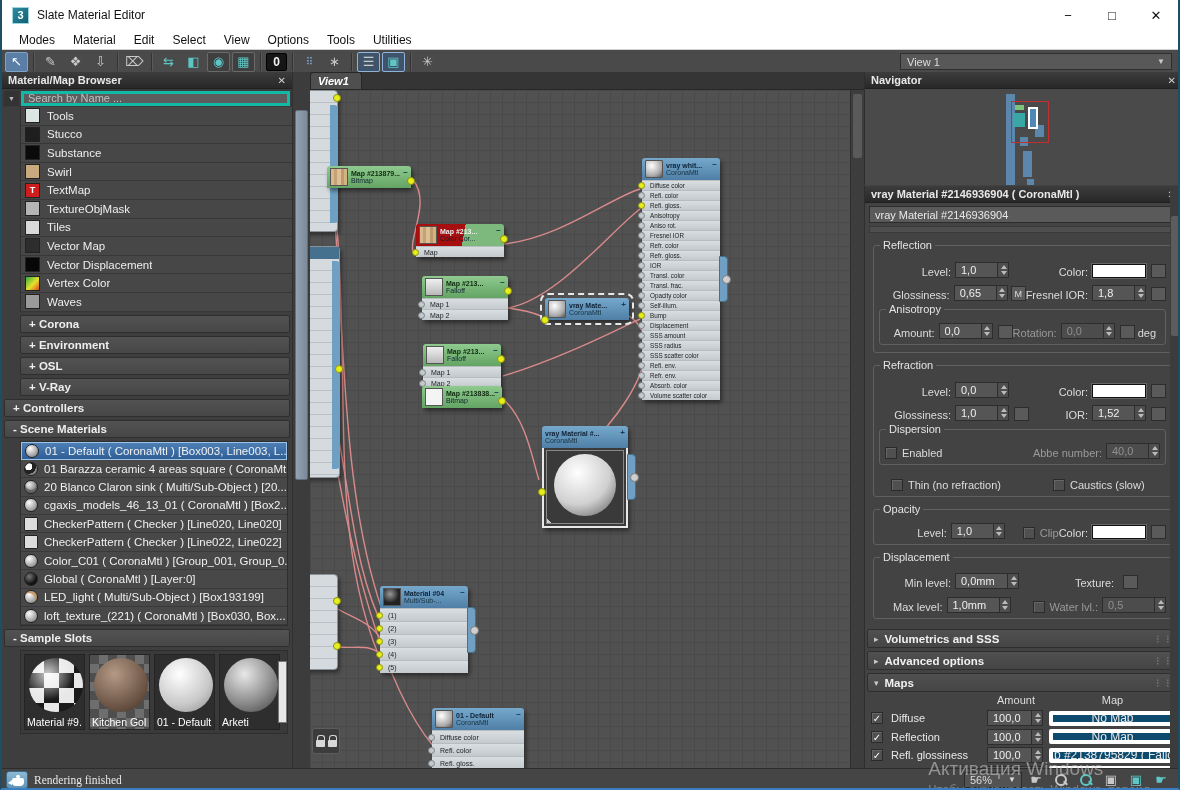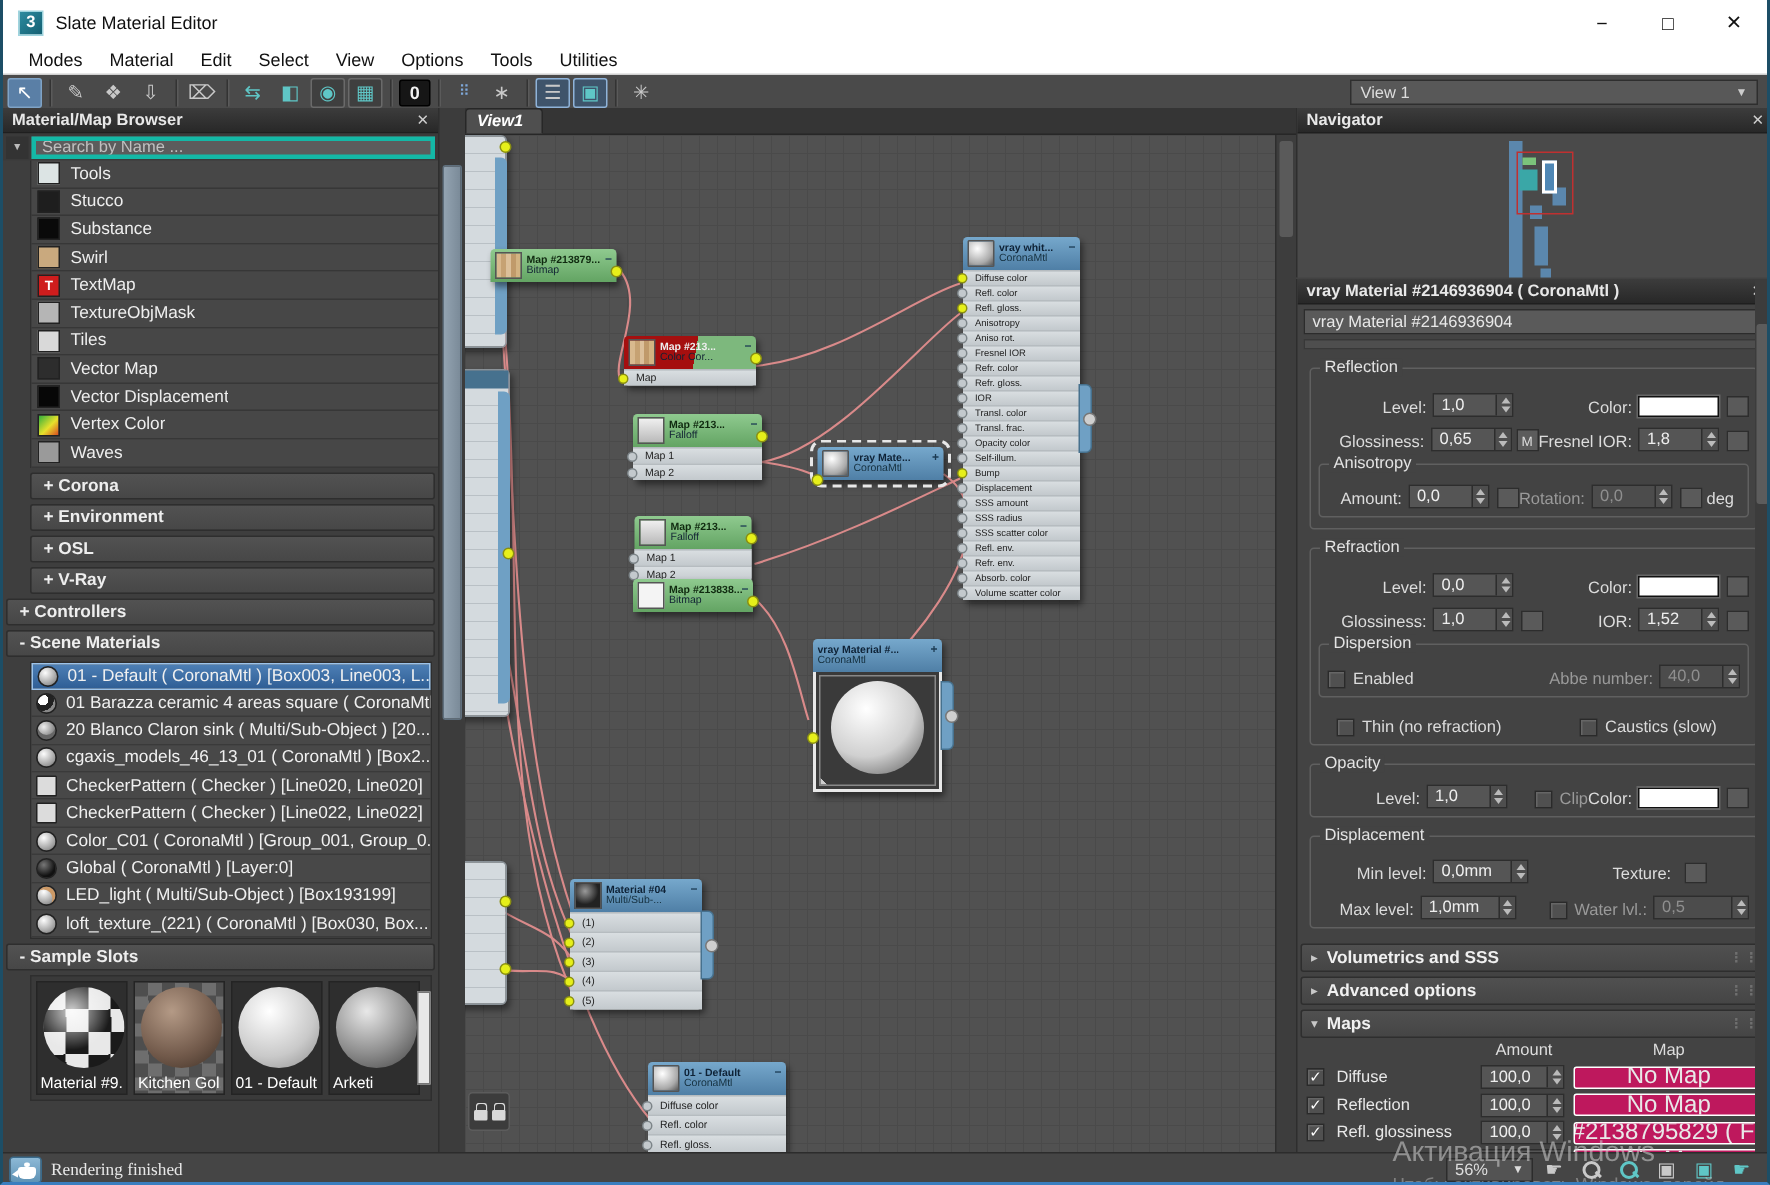--- a/index.html
+++ b/index.html
@@ -165,21 +165,21 @@
              display:flex; align-items:center; color:#f0f0f0; font-weight:bold; font-size:11.5px; padding:0 6px; }
   .rollout .arrow { font-size:9px; margin-right:6px; color:#c8c8c8; }
   .rollout .grip { margin-left:auto; color:#6f6f6f; font-size:9px; letter-spacing:1px; }
 
   .mapstable { margin:2px 6px 0 6px; }
   .mthead { display:grid; grid-template-columns:16px 92px 58px 1fr; gap:4px; height:15px; color:#ddd; font-size:11px; }
   .mthead .h { text-align:center; }
   .mtrow { display:grid; grid-template-columns:16px 92px 58px 1fr; gap:4px; height:18.5px; align-items:center; color:#e8e8e8; font-size:11px; }
   .mtrow .lbl { white-space:nowrap; overflow:hidden; }
   .mtrow .spin { width:56px; }
-  .mapbtn { height:15px; background:#be185d; border:1px solid #ffffff; border-radius:2px; color:#e8e8e8; font-size:16px;
+  .mapbtn { height:15px; background:#0c4a6e; border:4px solid #ffffff; border-radius:2px; color:#e8e8e8; font-size:12px;
             display:flex; align-items:center; justify-content:center; white-space:nowrap; overflow:hidden; }
   .params-sb { position:absolute; right:1px; top:0; width:11px; height:100%; background:#3c3c3c; }
   .params-sb .th { position:absolute; left:1px; top:30px; width:8px; height:120px; background:#5c5c5c; border-radius:2px; }
 
   
   .statusbar { position:absolute; left:0; top:768px; width:100%; height:22px; background:#454545; border-top:1px solid #2c2c2c; display:flex; align-items:center; }
   .teapotbox { width:22px; height:18px; margin:0 6px 0 4px; background:linear-gradient(#8db9d6,#5f93b5); border:1px solid #3a6a8a; border-radius:3px; position:relative; }
   .teapot { position:absolute; left:5px; top:6px; width:12px; height:8px; background:#fff; border-radius:2px 2px 4px 4px; }
   .teapot::before { content:""; position:absolute; left:-4px; top:2px; border-top:3px solid transparent; border-bottom:2px solid transparent; border-right:4px solid #fff; }
   .teapot::after { content:""; position:absolute; left:4px; top:-3px; width:4px; height:3px; background:#fff; border-radius:2px; }

